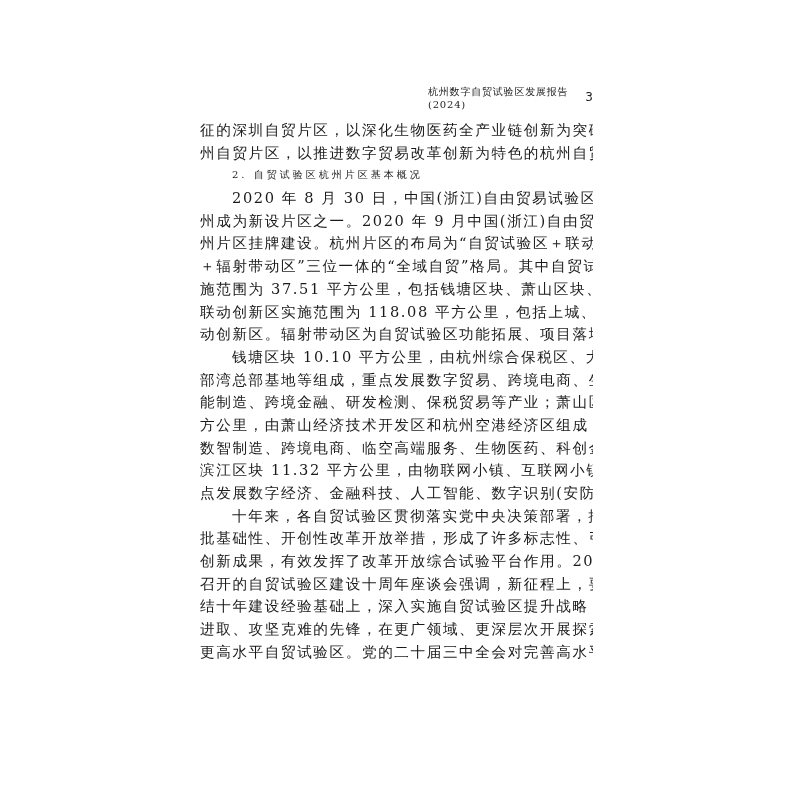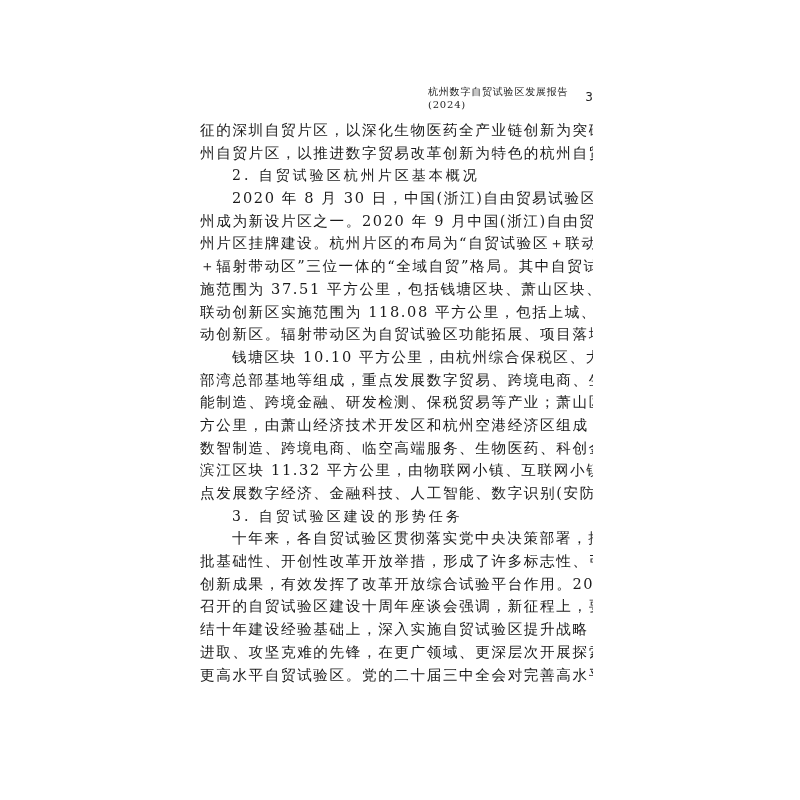--- a/index.html
+++ b/index.html
@@ -13,21 +13,21 @@
     }
     .running-header .pnum { font-family: "DejaVu Sans", sans-serif; font-size: 12px; letter-spacing: 0; }
     .body-text {
       position: absolute; top: 119px; left: 200px; width: 393px;
       font-family: "DejaVu Serif", serif; font-size: 14.6px; color: #1a1a1a;
       line-height: 22.7px; letter-spacing: 1.6px;
     }
     .line { white-space: nowrap; height: 22.7px; overflow: hidden; text-align: justify; text-align-last: justify; }
     .line.last { text-align-last: left; }
     .line.indent { padding-left: 32px; }
-    .heading { padding-left: 32px; letter-spacing: 3px; font-size: 14px; text-align-last: left; }
+    .heading { padding-left: 32px; letter-spacing: 3px; font-size: 10px; text-align-last: left; }
   </style>
 </head>
 <body>
 
 <div class="page">
   <div class="running-header">
     <span>杭州数字自贸试验区发展报告(2024)</span>
     <span class="pnum">3</span>
   </div>
 
@@ -52,21 +52,20 @@
     <div>
       <div class="line indent">钱塘区块 10.10 平方公里，由杭州综合保税区、大创小镇、东</div>
       <div class="line">部湾总部基地等组成，重点发展数字贸易、跨境电商、生命健康、智</div>
       <div class="line">能制造、跨境金融、研发检测、保税贸易等产业；萧山区块 16.09 平</div>
       <div class="line">方公里，由萧山经济技术开发区和杭州空港经济区组成，重点发展</div>
       <div class="line">数智制造、跨境电商、临空高端服务、生物医药、科创金融等产业；</div>
       <div class="line">滨江区块 11.32 平方公里，由物联网小镇、互联网小镇等组成，重</div>
       <div class="line last">点发展数字经济、金融科技、人工智能、数字识别(安防)等产业。</div>
     </div>
 
-    <div class="line heading">3. 自贸试验区建设的形势任务</div>
 
     <div>
       <div class="line indent">十年来，各自贸试验区贯彻落实党中央决策部署，推出了一大</div>
       <div class="line">批基础性、开创性改革开放举措，形成了许多标志性、引领性制度</div>
       <div class="line">创新成果，有效发挥了改革开放综合试验平台作用。2023 年 9 月</div>
       <div class="line">召开的自贸试验区建设十周年座谈会强调，新征程上，要在全面总</div>
       <div class="line">结十年建设经验基础上，深入实施自贸试验区提升战略，勇做开拓</div>
       <div class="line">进取、攻坚克难的先锋，在更广领域、更深层次开展探索，努力建设</div>
       <div class="line">更高水平自贸试验区。党的二十届三中全会对完善高水平对外开</div>
     </div>

